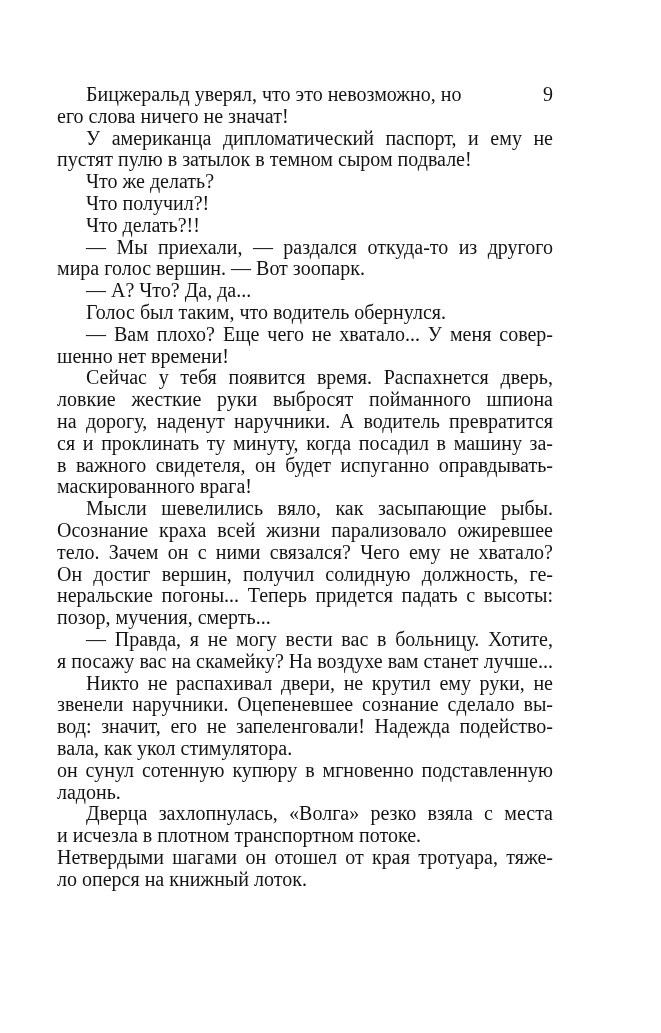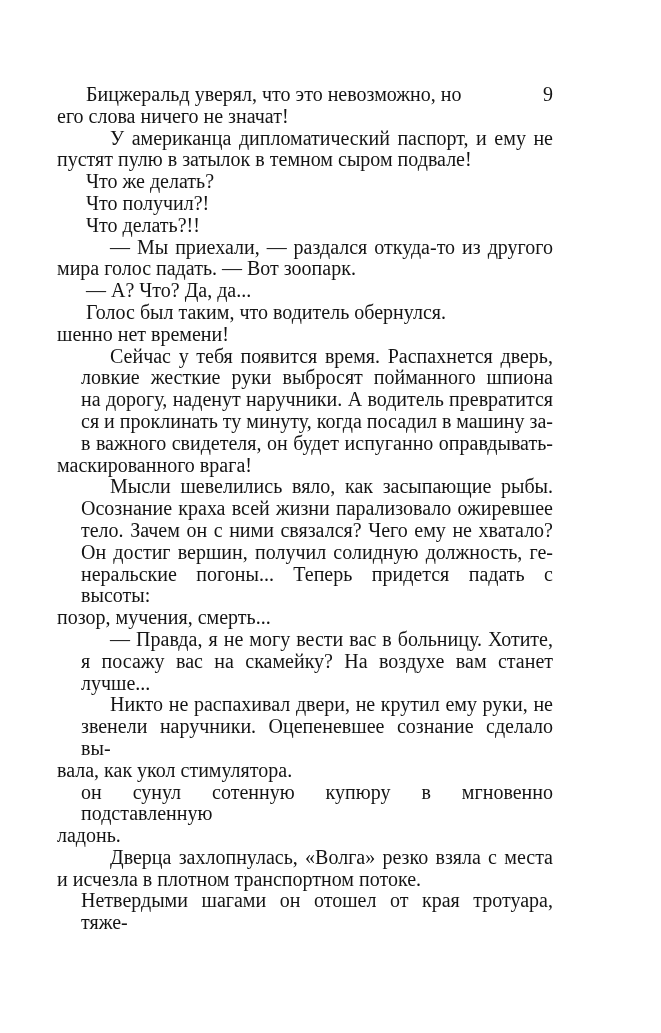--- a/index.html
+++ b/index.html
@@ -32,60 +32,62 @@
   .line {
     white-space: normal;
     text-align: left;
   }
   .line.indent {
     text-indent: 29px;
   }
   .line.justify {
     text-align: justify;
     text-align-last: justify;
-    margin-left: 24px;
   }
   .pageno {
     float: right;
   }
 </style>
 </head>
 <body>
 
 <div class="book-page">
   <div class="text-block">
       <div class="line indent"><span class="pageno">9</span></div>
       <div class="line indent"><span>Бицжеральд уверял, что это невозможно, но</span></div>
       <div class="line"><span>его слова ничего не значат!</span></div>
       <div class="line indent justify"><span>У американца дипломатический паспорт, и ему не</span></div>
       <div class="line"><span>пустят пулю в затылок в темном сыром подвале!</span></div>
       <div class="line indent"><span>Что же делать?</span></div>
       <div class="line indent"><span>Что получил?!</span></div>
       <div class="line indent"><span>Что делать?!!</span></div>
       <div class="line indent justify"><span>— Мы приехали, — раздался откуда-то из другого</span></div>
-      <div class="line"><span>мира голос падать. — Вот зоопарк.</span></div>
+      <div class="line"><span>мира голос вершин. — Вот зоопарк.</span></div>
       <div class="line indent"><span>— А? Что? Да, да...</span></div>
       <div class="line indent"><span>Голос был таким, что водитель обернулся.</span></div>
+      <div class="line indent justify"><span>— Вам плохо? Еще чего не хватало... У меня совер-</span></div>
       <div class="line"><span>шенно нет времени!</span></div>
       <div class="line indent justify"><span>Сейчас у тебя появится время. Распахнется дверь,</span></div>
       <div class="line justify"><span>ловкие жесткие руки выбросят пойманного шпиона</span></div>
       <div class="line justify"><span>на дорогу, наденут наручники. А водитель превратится</span></div>
       <div class="line justify"><span>ся и проклинать ту минуту, когда посадил в машину за-</span></div>
       <div class="line justify"><span>в важного свидетеля, он будет испуганно оправдывать-</span></div>
       <div class="line"><span>маскированного врага!</span></div>
       <div class="line indent justify"><span>Мысли шевелились вяло, как засыпающие рыбы.</span></div>
       <div class="line justify"><span>Осознание краха всей жизни парализовало ожиревшее</span></div>
       <div class="line justify"><span>тело. Зачем он с ними связался? Чего ему не хватало?</span></div>
       <div class="line justify"><span>Он достиг вершин, получил солидную должность, ге-</span></div>
       <div class="line justify"><span>неральские погоны... Теперь придется падать с высоты:</span></div>
       <div class="line"><span>позор, мучения, смерть...</span></div>
       <div class="line indent justify"><span>— Правда, я не могу вести вас в больницу. Хотите,</span></div>
       <div class="line justify"><span>я посажу вас на скамейку? На воздухе вам станет лучше...</span></div>
       <div class="line indent justify"><span>Никто не распахивал двери, не крутил ему руки, не</span></div>
       <div class="line justify"><span>звенели наручники. Оцепеневшее сознание сделало вы-</span></div>
+      <div class="line justify"><span>вод: значит, его не запеленговали! Надежда подейство-</span></div>
       <div class="line"><span>вала, как укол стимулятора.</span></div>
       <div class="line justify"><span>он сунул сотенную купюру в мгновенно подставленную</span></div>
       <div class="line"><span>ладонь.</span></div>
       <div class="line indent justify"><span>Дверца захлопнулась, «Волга» резко взяла с места</span></div>
       <div class="line"><span>и исчезла в плотном транспортном потоке.</span></div>
       <div class="line justify"><span>Нетвердыми шагами он отошел от края тротуара, тяже-</span></div>
+      <div class="line"><span>ло оперся на книжный лоток.</span></div>
     </div>
 </div>
 
 </body></html>

